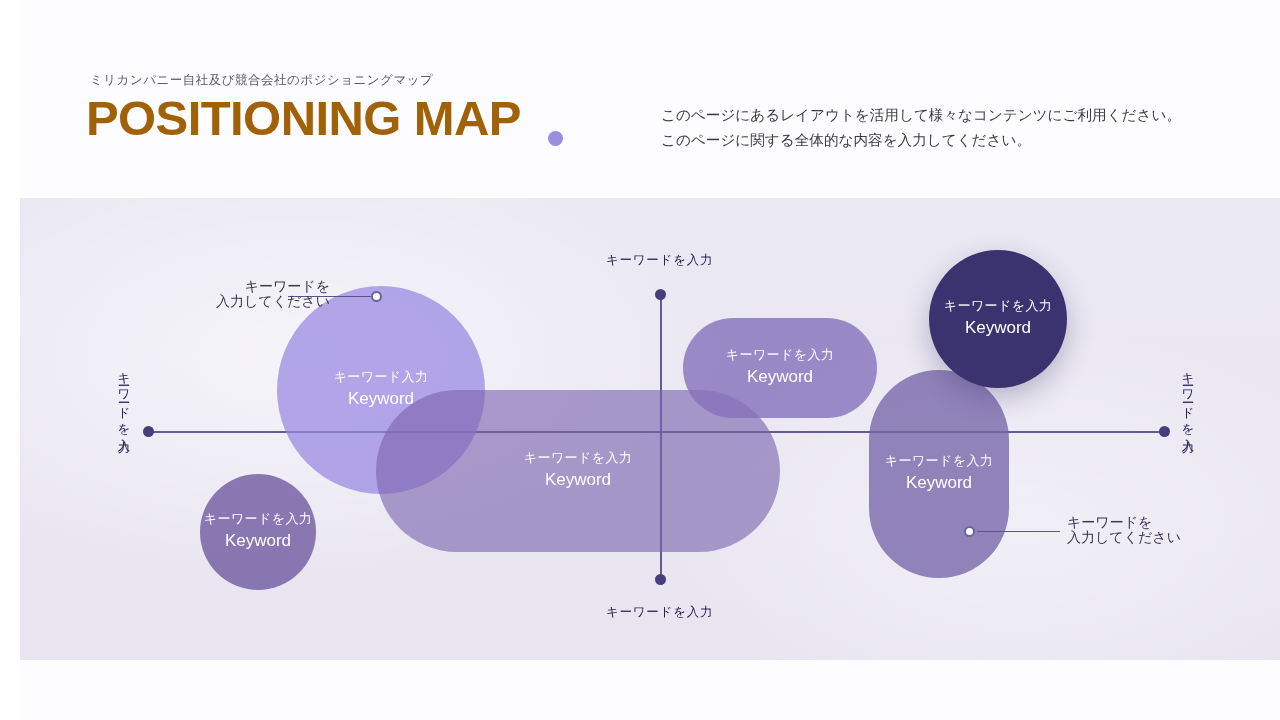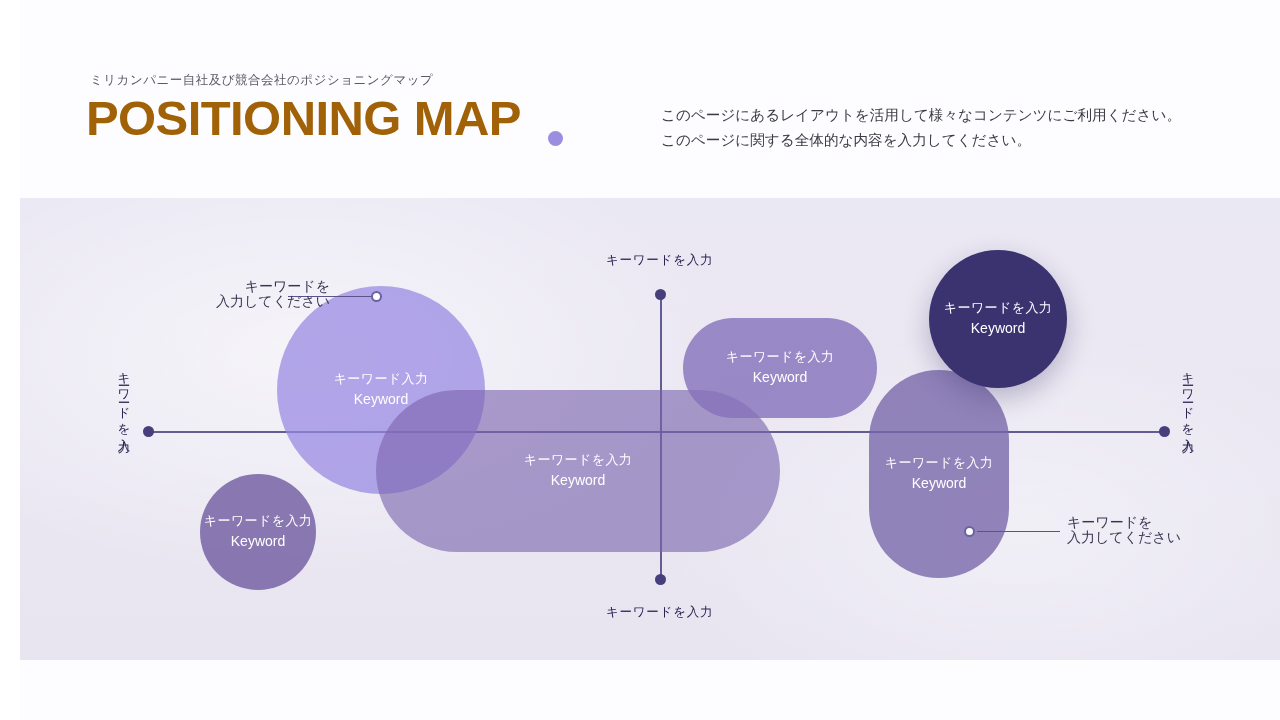--- a/index.html
+++ b/index.html
@@ -148,21 +148,21 @@
     position: absolute;
     display: flex;
     flex-direction: column;
     align-items: center;
     justify-content: center;
     color: #ffffff;
     text-align: center;
     line-height: 1.45;
   }
   .bubble .jp { font-size: 13px; letter-spacing: .03em; }
-  .bubble .en { font-size: 14px; }
+  .bubble .en { font-size: 17px; }
 
   .b-big {
     left: 257px; top: 88px;
     width: 208px; height: 208px;
     border-radius: 50%;
     background: rgba(151,135,226,.72);
   }
   .b-center {
     left: 356px; top: 192px;
     width: 404px; height: 162px;

